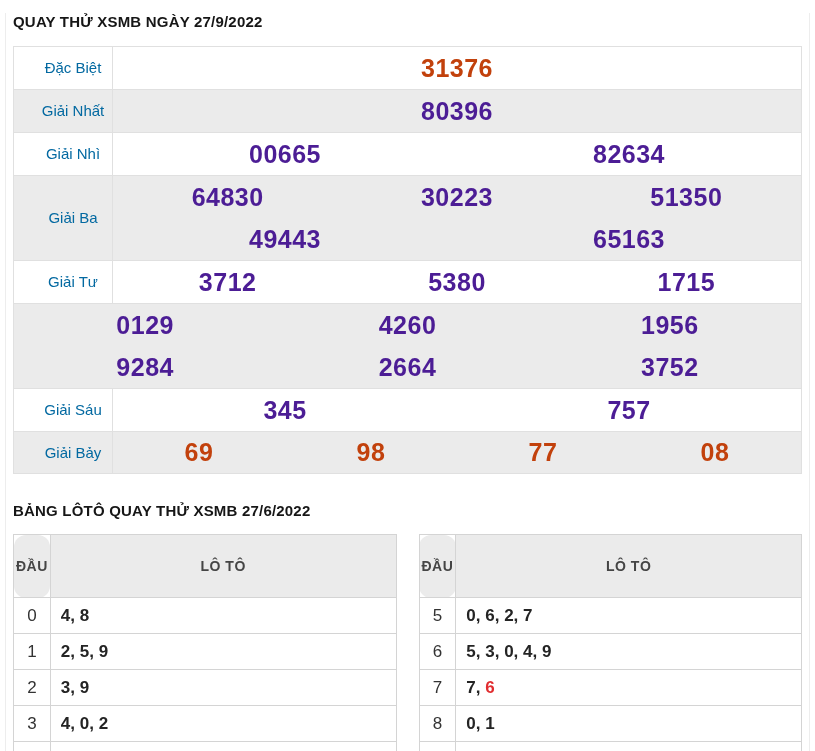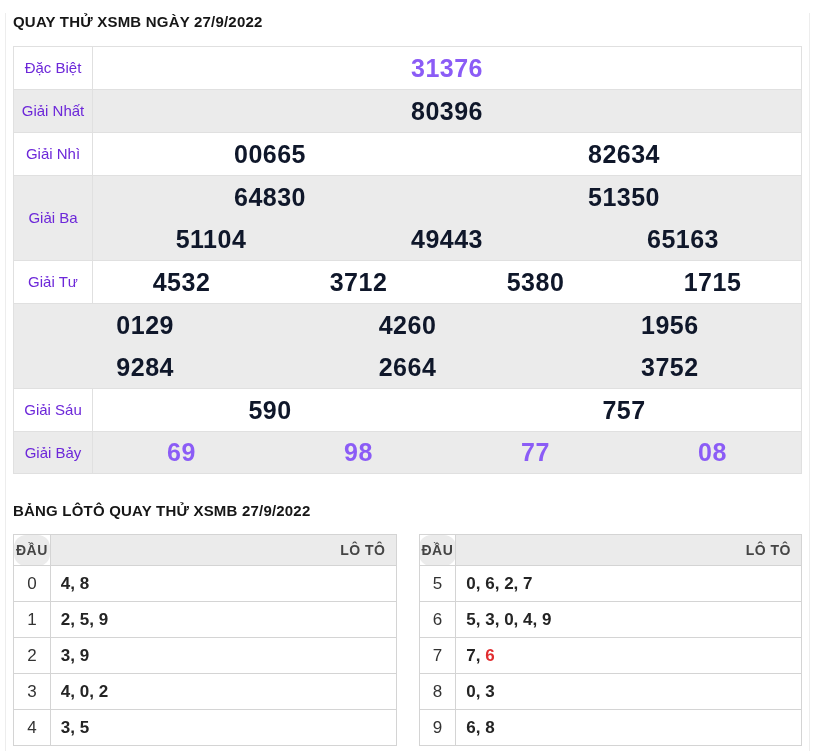--- a/index.html
+++ b/index.html
@@ -20,39 +20,39 @@
   }
   .loto-title { margin: 28px 0 15px; }
 
   
   .prize-table { border: 1px solid #e0e0e0; background: #fff; }
   .prow { display: flex; border-top: 1px solid #e0e0e0; }
   .prow:first-child { border-top: none; }
   .prow.alt { background: #ebebeb; }
   .plabel {
     flex: 0 0 79px; display: flex; align-items: center; justify-content: center;
-    font-size: 15px; color: #6d28d9; border-right: 1px solid #e0e0e0;
-    text-align: center; line-height: 18px;
+    font-size: 15px; color: #0369a1; border-right: 1px solid #e0e0e0;
+    text-align: center; line-height: 18px; margin-left: 20px;
   }
   .pvalues { flex: 1; display: flex; flex-direction: column; justify-content: center; }
   .pline { display: flex; align-items: center; height: 42px; }
   .prow.last .pline { height: 41px; }
   .pnum {
     flex: 1; text-align: center; font-size: 25px; font-weight: bold;
-    color: #0f172a; letter-spacing: 0.5px;
-  }
-  .prow.red .pnum { color: #8b5cf6; }
+    color: #4c1d95; letter-spacing: 0.5px;
+  }
+  .prow.red .pnum { color: #c2410c; }
 
   
   .loto-wrap { display: flex; gap: 22px; }
   .ltable { flex: 1; border-collapse: collapse; table-layout: fixed; }
   .ltable th, .ltable td { border: 1px solid #d4d4d4; }
   .ltable th {
     background: #ebebeb; font-size: 14px; font-weight: bold; color: #454545;
-    text-align: right; padding: 7px 10px; letter-spacing: 0.5px;
+    text-align: center; padding: 23px 10px; letter-spacing: 0.5px;
   }
   .ltable th.th-head { width: 34px; text-align: center; padding: 7px 2px; border-radius: 12px; }
   .ltable td { padding: 8px 10px; line-height: 19px; font-size: 17px; }
   .cell-head { text-align: center; color: #333; }
   .cell-val { font-weight: bold; color: #242424; }
   .red-txt { color: #e12d30; }
 </style>
 </head>
 <body>
 
@@ -88,35 +88,34 @@
           <span class="pnum">82634</span>
         </div>
       </div>
     </div>
 
     <div class="prow alt">
       <div class="plabel">Giải Ba</div>
       <div class="pvalues">
         <div class="pline">
           <span class="pnum">64830</span>
+          <span class="pnum">30223</span>
           <span class="pnum">51350</span>
         </div>
         <div class="pline">
-          <span class="pnum">51104</span>
           <span class="pnum">49443</span>
           <span class="pnum">65163</span>
         </div>
       </div>
     </div>
 
     <div class="prow">
       <div class="plabel">Giải Tư</div>
       <div class="pvalues">
         <div class="pline">
-          <span class="pnum">4532</span>
           <span class="pnum">3712</span>
           <span class="pnum">5380</span>
           <span class="pnum">1715</span>
         </div>
       </div>
     </div>
 
     <div class="prow alt">
       <div class="pvalues">
         <div class="pline">
@@ -129,41 +128,41 @@
           <span class="pnum">2664</span>
           <span class="pnum">3752</span>
         </div>
       </div>
     </div>
 
     <div class="prow">
       <div class="plabel">Giải Sáu</div>
       <div class="pvalues">
         <div class="pline">
-          <span class="pnum">590</span>
+          <span class="pnum">345</span>
           <span class="pnum">757</span>
         </div>
       </div>
     </div>
 
     <div class="prow alt red last">
       <div class="plabel">Giải Bảy</div>
       <div class="pvalues">
         <div class="pline">
           <span class="pnum">69</span>
           <span class="pnum">98</span>
           <span class="pnum">77</span>
           <span class="pnum">08</span>
         </div>
       </div>
     </div>
 
   </div>
 
-  <h2 class="page-title loto-title">BẢNG LÔTÔ QUAY THỬ XSMB 27/9/2022</h2>
+  <h2 class="page-title loto-title">BẢNG LÔTÔ QUAY THỬ XSMB 27/6/2022</h2>
 
   <div class="loto-wrap">
 
     <table class="ltable">
       <thead>
         <tr>
           <th class="th-head">ĐẦU</th>
           <th class="th-loto">LÔ TÔ</th>
         </tr>
       </thead>
@@ -206,21 +205,21 @@
         <tr>
           <td class="cell-head">6</td>
           <td class="cell-val">5, 3, 0, 4, 9</td>
         </tr>
         <tr>
           <td class="cell-head">7</td>
           <td class="cell-val"><span>7, </span><span class="red-txt">6</span></td>
         </tr>
         <tr>
           <td class="cell-head">8</td>
-          <td class="cell-val">0, 3</td>
+          <td class="cell-val">0, 1</td>
         </tr>
         <tr>
           <td class="cell-head">9</td>
           <td class="cell-val">6, 8</td>
         </tr>
       </tbody>
     </table>
 
   </div>
 

